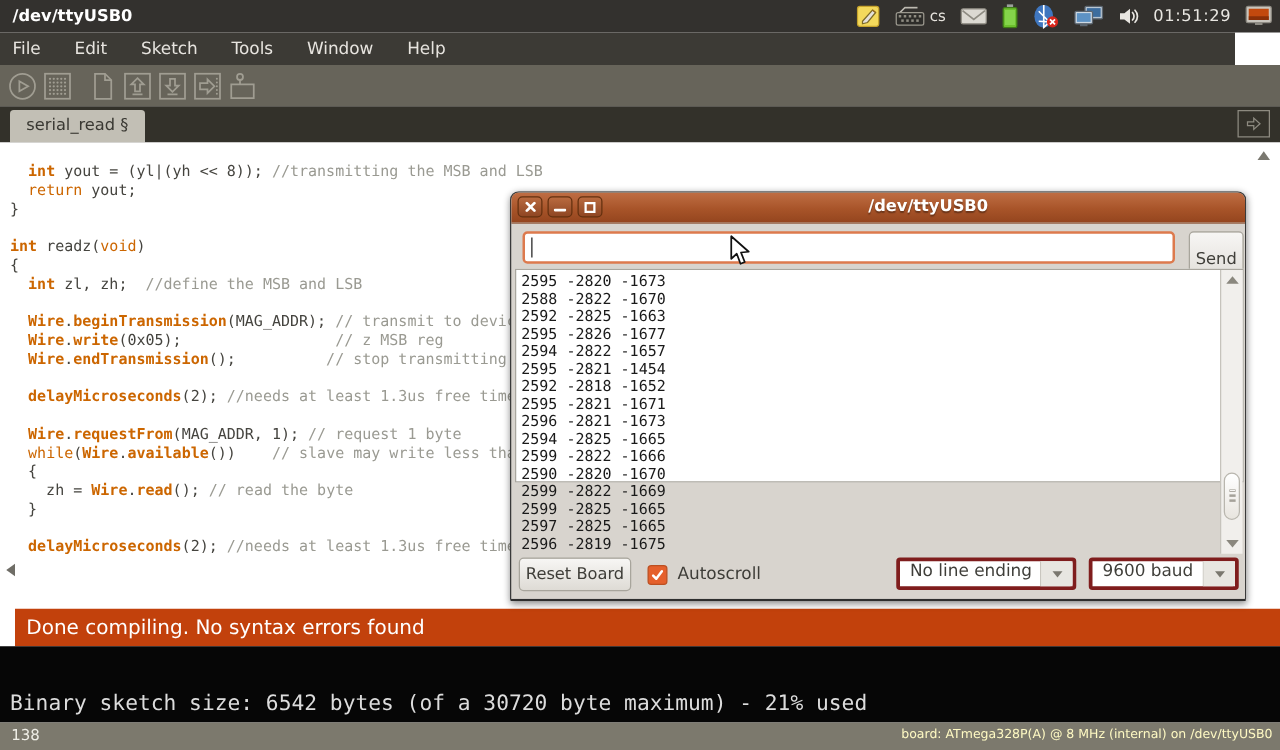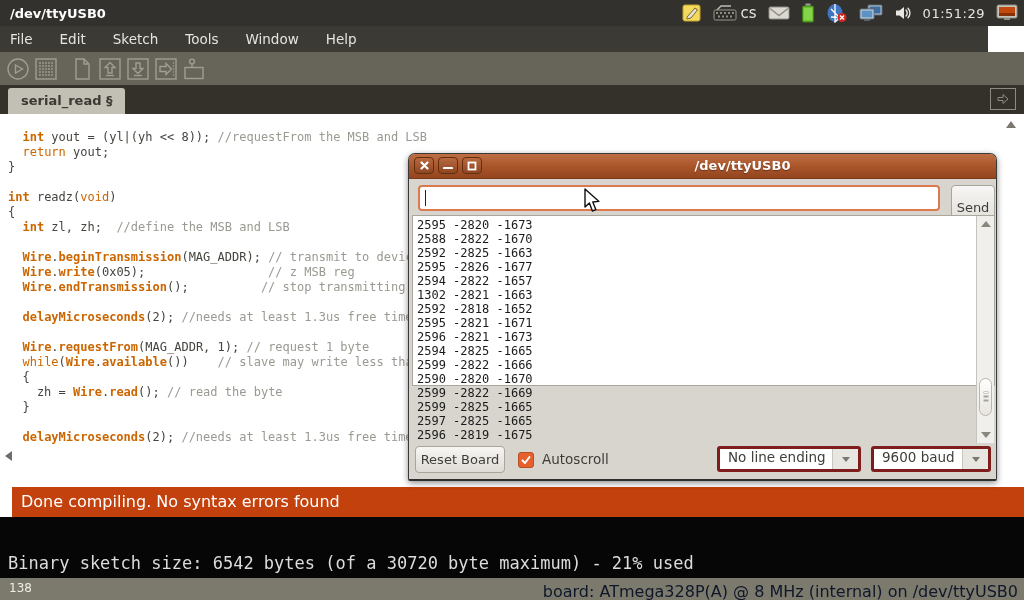--- a/index.html
+++ b/index.html
@@ -6,56 +6,56 @@
   html,body { width:1024px; height:600px; overflow:hidden; background:#000; }
   body { font-family:"DejaVu Sans", sans-serif; }
   #screen { position:relative; width:1024px; height:600px; background:#fff; overflow:hidden; }
 
   
   #panel { position:absolute; left:0; top:0; width:1024px; height:26px; background:#33312e; display:flex; align-items:center; }
   #panel-title { color:#ffffff; font-weight:bold; font-size:13px; margin-left:10px; }
   #tray { position:absolute; right:2px; top:0; height:26px; display:flex; align-items:center; gap:11px; }
   .tray-icon { display:flex; align-items:center; gap:4px; height:20px; }
   .tray-icon svg { display:block; }
-  .tray-label { color:#e6e3dd; font-size:15px; }
+  .tray-label { color:#e6e3dd; font-size:12px; }
   #clock { color:#e8e6e1; font-size:13px; letter-spacing:0.5px; }
   #display-icon { margin-right:4px; }
 
   
   #menubar { position:absolute; left:0; top:26px; width:988px; height:26px; background:#3c3a35; display:flex; align-items:center; padding-left:10px; gap:27px; }
   .menu-item { color:#e7e4df; font-size:13.5px; cursor:default; }
 
   
   #toolbar { position:absolute; left:0; top:52px; width:1024px; height:33px; background:#67645a; display:flex; align-items:center; padding-left:6px; }
   .tool-btn { width:24px; height:24px; margin-right:4px; color:#a09d92; }
   .tool-btn:nth-child(3) { margin-left:8px; }
   .tool-btn svg { display:block; }
 
   
   #tabstrip { position:absolute; left:0; top:85px; width:1024px; height:29px; background:#33312a; }
-  #tab-active { position:absolute; left:8px; bottom:0; height:26px; background:#c2bfb5; color:#3a3933; font-size:13px; padding:0 13px; line-height:26px; border-radius:3px 3px 0 0;font-weight:bold; }
+  #tab-active { position:absolute; left:8px; bottom:0; height:26px; background:#c2bfb5; color:#3a3933; font-size:13px; padding:0 13px; line-height:26px; border-radius:3px 3px 0 0; }
   #tab-menu-button { position:absolute; right:8px; top:3px; width:26px; height:22px; border:1px solid #8d8a80; color:#8d8a80; display:flex; align-items:center; justify-content:center; }
 
   
   #editor { position:absolute; left:0; top:114px; width:1024px; height:373px; background:#ffffff; }
   #code { position:absolute; left:8px; top:16px; font-family:"DejaVu Sans Mono", monospace; font-size:12px; }
   .code-line { height:15px; white-space:pre; line-height:15px; }
   .tk-k { color:#cc6600; font-weight:bold; }
   .tk-kw { color:#cc6600; }
   .tk-c { color:#9a9a92; }
   .tk-p { color:#45443f; }
   #hscroll-left-arrow { position:absolute; left:5px; top:337px; width:0; height:0; border-top:5px solid transparent; border-bottom:5px solid transparent; border-right:7px solid #6f6d66; }
   #vscroll-up-arrow { position:absolute; right:8px; top:7px; width:0; height:0; border-left:5px solid transparent; border-right:5px solid transparent; border-bottom:7px solid #7a7870; }
 
   
   #status-bar { position:absolute; left:12px; top:487px; width:1024px; height:30px; background:#c2410c; color:#ffffff; font-size:16px; line-height:30px; padding-left:9px; }
   #console { position:absolute; left:0; top:517px; width:1024px; height:61px; background:#060606; color:#dcdcdc; font-family:"DejaVu Sans Mono", monospace; font-size:17px; padding:36px 8px 0; }
   #footer { position:absolute; left:0; top:578px; width:1024px; height:22px; background:#7c796d; }
   #footer-left { position:absolute; left:9px; top:3px; font-size:12px; color:#efeee6; }
-  #footer-right { position:absolute; right:6px; top:4px; font-size:16px; color:#0f172a; }
+  #footer-right { position:absolute; right:6px; top:4px; font-size:10px; color:#fef9c3; }
 
   
   #serial-window { position:absolute; left:408px; top:153px; width:589px; height:328px; background:#d8d4ce; border:1px solid #3a3a3a; border-bottom:2px solid #2e2e2e; border-radius:7px 7px 2px 2px; box-shadow:0 2px 6px rgba(0,0,0,0.45); }
   #sm-titlebar { position:absolute; left:0; top:0; width:100%; height:25px; border-radius:6px 6px 0 0; background:linear-gradient(#bf6e44,#a85429 55%,#94451e); border-bottom:1px solid #7c3a16; }
   .win-btn { position:absolute; top:3px; width:20px; height:17px; border:1px solid #63300f; border-radius:4px; background:linear-gradient(#b96a3f,#8f4623); display:flex; align-items:center; justify-content:center; }
   #close-button { left:5px; } #minimize-button { left:29px; } #maximize-button { left:53px; }
   .win-btn svg { display:block; }
   #sm-title { position:absolute; left:80px; right:0; top:0; height:25px; text-align:center; line-height:24px; color:#ffffff; font-weight:bold; font-size:13px; text-shadow:0 1px 1px rgba(0,0,0,0.35); }
 
   #sm-input { position:absolute; left:9px; top:31px; width:522px; height:26px; border:2px solid #dd7a4d; border-radius:4px; background:#ffffff; font-size:13px; padding:0 5px; outline:none; font-family:"DejaVu Sans", sans-serif; }
@@ -263,21 +263,21 @@
     <div id="tab-active">serial_read §</div>
     <div id="tab-menu-button">
       <svg width="16" height="16" viewBox="0 0 16 16">
         <path d="M3 6.5h5V3.5l5 4.5-5 4.5v-3H3z" fill="none" stroke="currentColor"></path>
       </svg>
     </div>
   </div>
 
   <div id="editor">
     <div id="code">
-        <div class="code-line"><span class="tk-p">  </span><span class="tk-k">int</span><span class="tk-p"> yout = (yl|(yh &lt;&lt; 8)); </span><span class="tk-c">//requestFrom the MSB and LSB</span></div>
+        <div class="code-line"><span class="tk-p">  </span><span class="tk-k">int</span><span class="tk-p"> yout = (yl|(yh &lt;&lt; 8)); </span><span class="tk-c">//transmitting the MSB and LSB</span></div>
         <div class="code-line"><span class="tk-p">  </span><span class="tk-kw">return</span><span class="tk-p"> yout;</span></div>
         <div class="code-line"><span class="tk-p">}</span></div>
         <div class="code-line"></div>
         <div class="code-line"><span class="tk-k">int</span><span class="tk-p"> readz(</span><span class="tk-kw">void</span><span class="tk-p">)</span></div>
         <div class="code-line"><span class="tk-p">{</span></div>
         <div class="code-line"><span class="tk-p">  </span><span class="tk-k">int</span><span class="tk-p"> zl, zh;  </span><span class="tk-c">//define the MSB and LSB</span></div>
         <div class="code-line"></div>
         <div class="code-line"><span class="tk-p">  </span><span class="tk-k">Wire</span><span class="tk-p">.</span><span class="tk-k">beginTransmission</span><span class="tk-p">(MAG_ADDR); </span><span class="tk-c">// transmit to device</span></div>
         <div class="code-line"><span class="tk-p">  </span><span class="tk-k">Wire</span><span class="tk-p">.</span><span class="tk-k">write</span><span class="tk-p">(0x05);                 </span><span class="tk-c">// z MSB reg</span></div>
         <div class="code-line"><span class="tk-p">  </span><span class="tk-k">Wire</span><span class="tk-p">.</span><span class="tk-k">endTransmission</span><span class="tk-p">();          </span><span class="tk-c">// stop transmitting</span></div>
@@ -329,21 +329,21 @@
     <div id="sm-caret"></div>
     <button id="sm-send" class="gtk-button">Send</button>
 
     <div id="sm-textarea">
       <div id="sm-lines">
           <div class="serial-line">2595 -2820 -1673</div>
           <div class="serial-line">2588 -2822 -1670</div>
           <div class="serial-line">2592 -2825 -1663</div>
           <div class="serial-line">2595 -2826 -1677</div>
           <div class="serial-line">2594 -2822 -1657</div>
-          <div class="serial-line">1302 -2821 -1663</div>
+          <div class="serial-line">2595 -2821 -1454</div>
           <div class="serial-line">2592 -2818 -1652</div>
           <div class="serial-line">2595 -2821 -1671</div>
           <div class="serial-line">2596 -2821 -1673</div>
           <div class="serial-line">2594 -2825 -1665</div>
           <div class="serial-line">2599 -2822 -1666</div>
           <div class="serial-line">2590 -2820 -1670</div>
           <div class="serial-line">2599 -2822 -1669</div>
           <div class="serial-line">2599 -2825 -1665</div>
           <div class="serial-line">2597 -2825 -1665</div>
           <div class="serial-line">2596 -2819 -1675</div>

